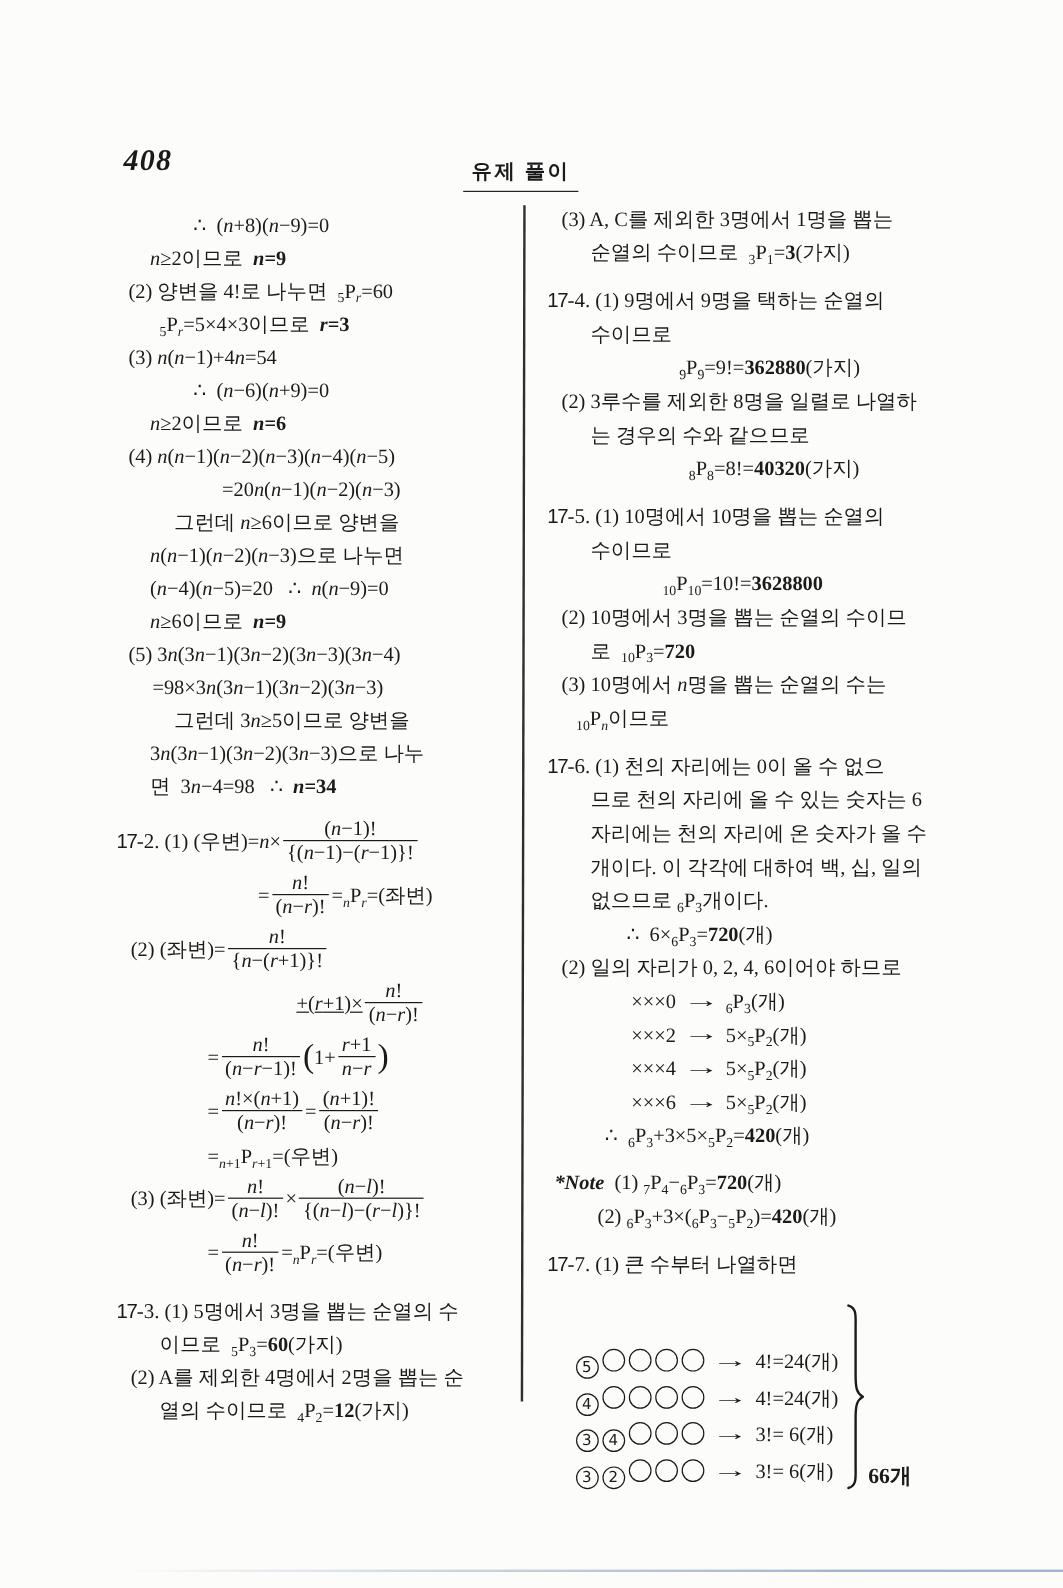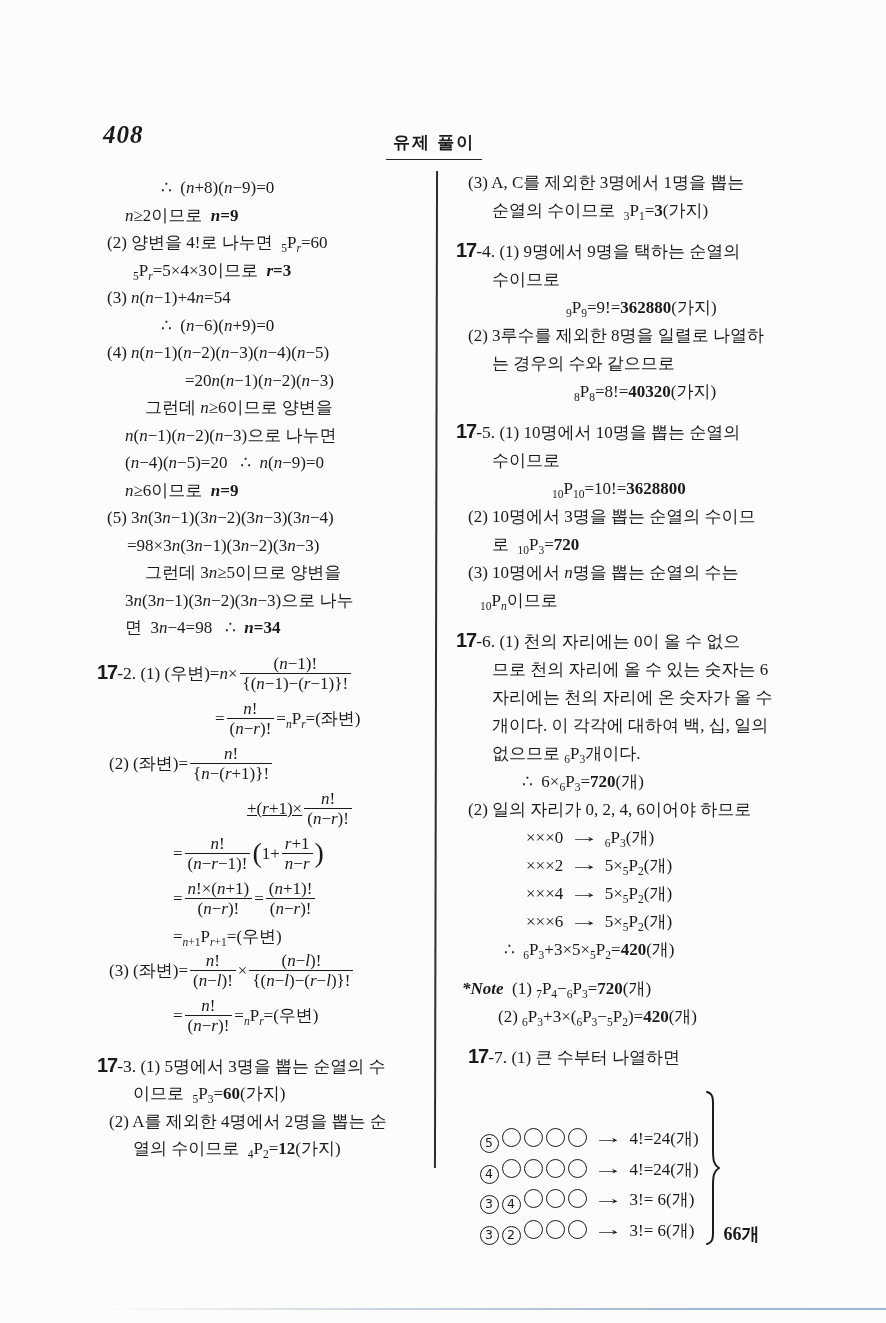--- a/index.html
+++ b/index.html
@@ -27,21 +27,21 @@
   .col.left{left:97px;top:174px;width:340px;}
   .col.left .line{line-height:27.5px;}
   .col.right{left:456px;top:169px;width:360px;}
   .line.gap{margin-top:11px;}
   b{font-weight:bold;}
   sub{font-size:11.5px;vertical-align:-4px;line-height:0;}
   .f{display:inline-block;vertical-align:middle;text-align:center;line-height:1.12;margin:3px 2px;position:relative;top:-2px;}
   .f .n{display:block;padding:0 3px;}
   .f .d{display:block;border-top:1.4px solid #1a1a1a;padding:0 3px;}
   .bp{font-size:165%;vertical-align:middle;line-height:1;position:relative;top:-2px;font-weight:400;}
-  .sec{font-family:"Liberation Sans","DejaVu Sans",sans-serif;font-weight:700;font-size:20px;letter-spacing:-1px;}
+  .sec{font-family:"Liberation Sans","DejaVu Sans",sans-serif;font-weight:400;font-size:17px;letter-spacing:-1px;}
   .secn{font-size:17.5px;}
   .ar{display:inline-block;transform:scaleX(1.8);margin:0 8px;position:relative;top:-1px;}
   .cn,.oc{
     display:inline-block;width:19px;height:19px;box-sizing:border-box;
     border:1.5px solid #1a1a1a;border-radius:50%;vertical-align:-3px;margin:0 1.5px;
   }
   .cn{font-family:"DejaVu Sans",sans-serif;font-size:12.5px;line-height:16px;text-align:center;font-weight:500;}
   .group{display:flex;align-items:flex-end;margin-top:18px;}
   .glines .line{line-height:30.5px;}
   .brace{margin-left:5px;flex:0 0 auto;}
@@ -58,20 +58,21 @@
   <div class="page-number">408</div>
   <div class="header-title">유제 풀이</div>
   <div class="divider"></div>
   <div class="col left">
       <div class="line" style="padding-left: 64px;">∴&nbsp; (<i>n</i>+8)(<i>n</i>−9)=0</div>
       <div class="line" style="padding-left: 28px;"><i>n</i>≥2이므로&nbsp;&nbsp;<b><i>n</i>=9</b></div>
       <div class="line" style="padding-left: 10px;">(2) 양변을 4!로 나누면&nbsp;&nbsp;<sub>5</sub>P<sub><i>r</i></sub>=60</div>
       <div class="line" style="padding-left: 36px;"><sub>5</sub>P<sub><i>r</i></sub>=5×4×3이므로&nbsp;&nbsp;<b><i>r</i>=3</b></div>
       <div class="line" style="padding-left: 10px;">(3) <i>n</i>(<i>n</i>−1)+4<i>n</i>=54</div>
       <div class="line" style="padding-left: 64px;">∴&nbsp; (<i>n</i>−6)(<i>n</i>+9)=0</div>
+      <div class="line" style="padding-left: 28px;"><i>n</i>≥2이므로&nbsp;&nbsp;<b><i>n</i>=6</b></div>
       <div class="line" style="padding-left: 10px;">(4) <i>n</i>(<i>n</i>−1)(<i>n</i>−2)(<i>n</i>−3)(<i>n</i>−4)(<i>n</i>−5)</div>
       <div class="line" style="padding-left: 88px;">=20<i>n</i>(<i>n</i>−1)(<i>n</i>−2)(<i>n</i>−3)</div>
       <div class="line" style="padding-left: 48px;">그런데 <i>n</i>≥6이므로 양변을</div>
       <div class="line" style="padding-left: 28px;"><i>n</i>(<i>n</i>−1)(<i>n</i>−2)(<i>n</i>−3)으로 나누면</div>
       <div class="line" style="padding-left: 28px;">(<i>n</i>−4)(<i>n</i>−5)=20&nbsp;&nbsp;&nbsp;∴&nbsp; <i>n</i>(<i>n</i>−9)=0</div>
       <div class="line" style="padding-left: 28px;"><i>n</i>≥6이므로&nbsp;&nbsp;<b><i>n</i>=9</b></div>
       <div class="line" style="padding-left: 10px;">(5) 3<i>n</i>(3<i>n</i>−1)(3<i>n</i>−2)(3<i>n</i>−3)(3<i>n</i>−4)</div>
       <div class="line" style="padding-left: 30px;">=98×3<i>n</i>(3<i>n</i>−1)(3<i>n</i>−2)(3<i>n</i>−3)</div>
       <div class="line" style="padding-left: 48px;">그런데 3<i>n</i>≥5이므로 양변을</div>
       <div class="line" style="padding-left: 28px;">3<i>n</i>(3<i>n</i>−1)(3<i>n</i>−2)(3<i>n</i>−3)으로 나누</div>
@@ -113,21 +114,21 @@
       <div class="line" style="padding-left: 36px;">없으므로 <sub>6</sub>P<sub>3</sub>개이다.</div>
       <div class="line" style="padding-left: 66px;">∴&nbsp; 6×<sub>6</sub>P<sub>3</sub>=<b>720</b>(개)</div>
       <div class="line" style="padding-left: 12px;">(2) 일의 자리가 0, 2, 4, 6이어야 하므로</div>
       <div class="line" style="padding-left: 70px;">×××0 <span class="ar">→</span> <sub>6</sub>P<sub>3</sub>(개)</div>
       <div class="line" style="padding-left: 70px;">×××2 <span class="ar">→</span> 5×<sub>5</sub>P<sub>2</sub>(개)</div>
       <div class="line" style="padding-left: 70px;">×××4 <span class="ar">→</span> 5×<sub>5</sub>P<sub>2</sub>(개)</div>
       <div class="line" style="padding-left: 70px;">×××6 <span class="ar">→</span> 5×<sub>5</sub>P<sub>2</sub>(개)</div>
       <div class="line" style="padding-left: 48px;">∴&nbsp; <sub>6</sub>P<sub>3</sub>+3×5×<sub>5</sub>P<sub>2</sub>=<b>420</b>(개)</div>
       <div class="line gap" style="padding-left: 6px;"><b><i>*Note</i></b>&nbsp; (1) <sub>7</sub>P<sub>4</sub>−<sub>6</sub>P<sub>3</sub>=<b>720</b>(개)</div>
       <div class="line" style="padding-left: 42px;">(2) <sub>6</sub>P<sub>3</sub>+3×(<sub>6</sub>P<sub>3</sub>−<sub>5</sub>P<sub>2</sub>)=<b>420</b>(개)</div>
-      <div class="line gap" style="padding-left: 0px; margin-left: 12px;"><span class="sec">17</span><span class="secn">-7.</span> (1) 큰 수부터 나열하면</div>
+      <div class="line gap" style="padding-left: 0px;"><span class="sec">17</span><span class="secn">-7.</span> (1) 큰 수부터 나열하면</div>
       <div class="group" style="padding-left: 22px;">
         <div class="glines">
           <div class="line"><span class="cn">5</span><span class="oc"></span><span class="oc"></span><span class="oc"></span><span class="oc"></span> <span class="ar">→</span> 4!=24(개)</div>
           <div class="line"><span class="cn">4</span><span class="oc"></span><span class="oc"></span><span class="oc"></span><span class="oc"></span> <span class="ar">→</span> 4!=24(개)</div>
           <div class="line"><span class="cn">3</span><span class="cn">4</span><span class="oc"></span><span class="oc"></span><span class="oc"></span> <span class="ar">→</span> 3!=&nbsp;6(개)</div>
           <div class="line"><span class="cn">3</span><span class="cn">2</span><span class="oc"></span><span class="oc"></span><span class="oc"></span> <span class="ar">→</span> 3!=&nbsp;6(개)</div>
         </div>
   <svg class="brace" width="16" height="156" viewBox="0 0 16 156">
     <path d="M3 2 C10 4 9 10 9 20 L9 60 C9 71 10 75 15 78 C10 81 9 85 9 96 L9 136 C9 146 10 152 3 154" fill="none" stroke="#1c1c1c" stroke-width="2" stroke-linecap="round"></path>
   </svg>

